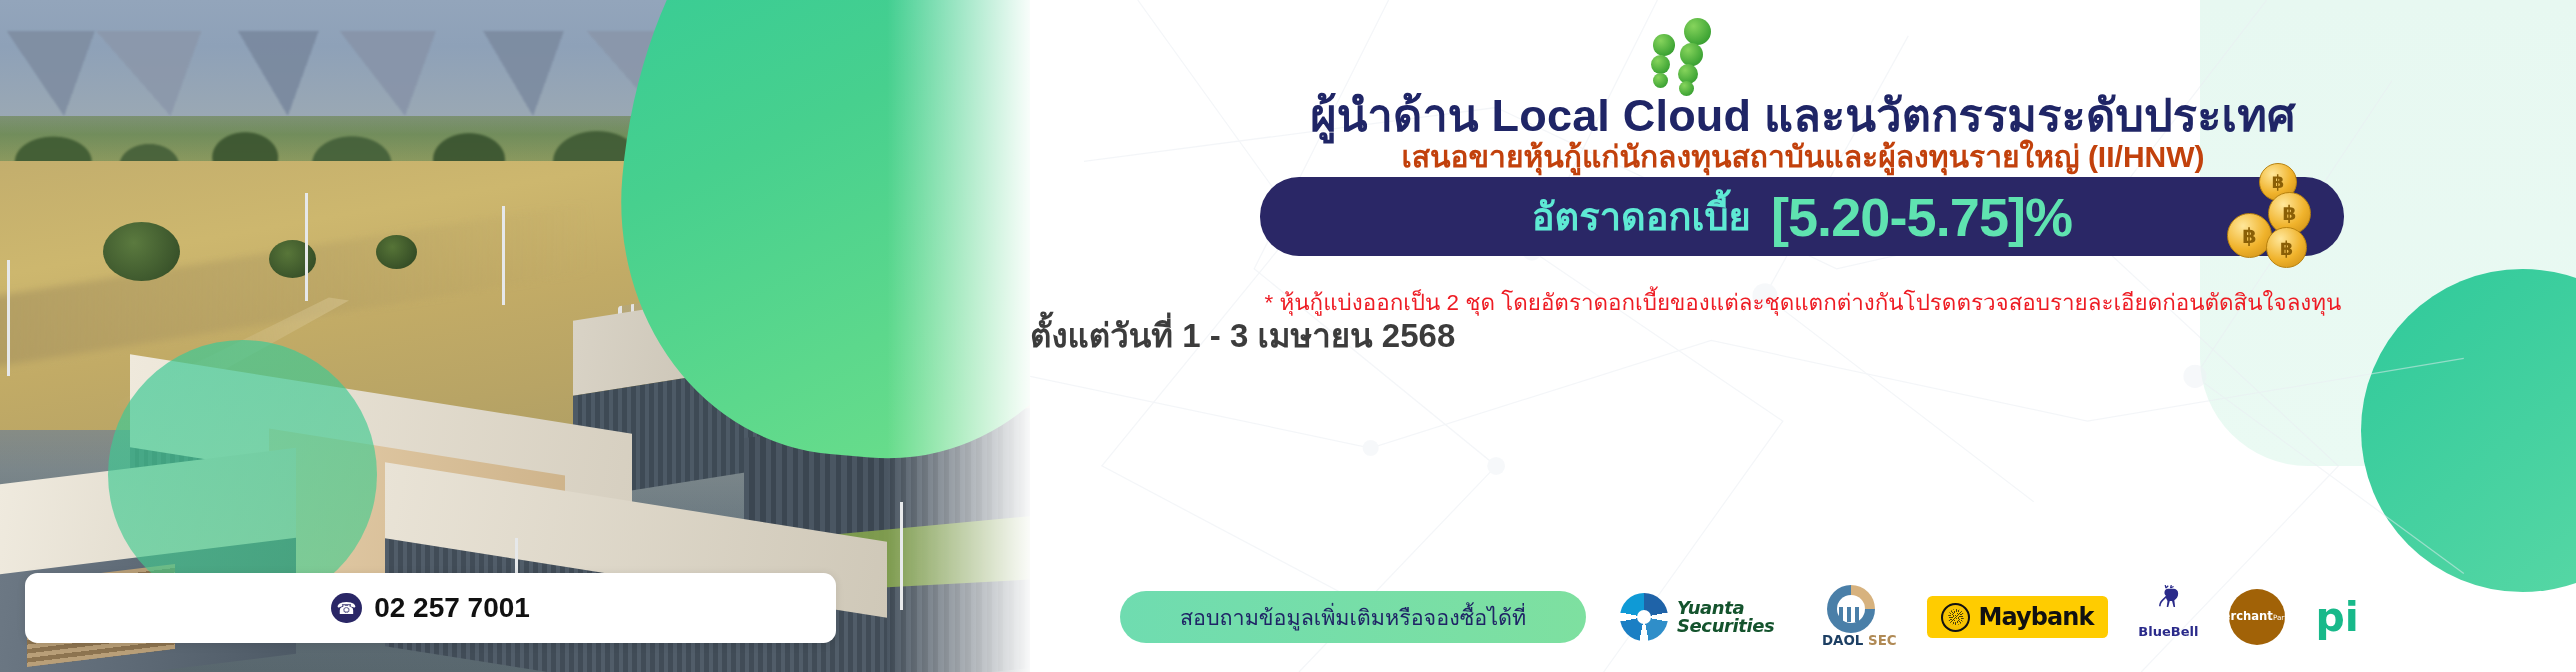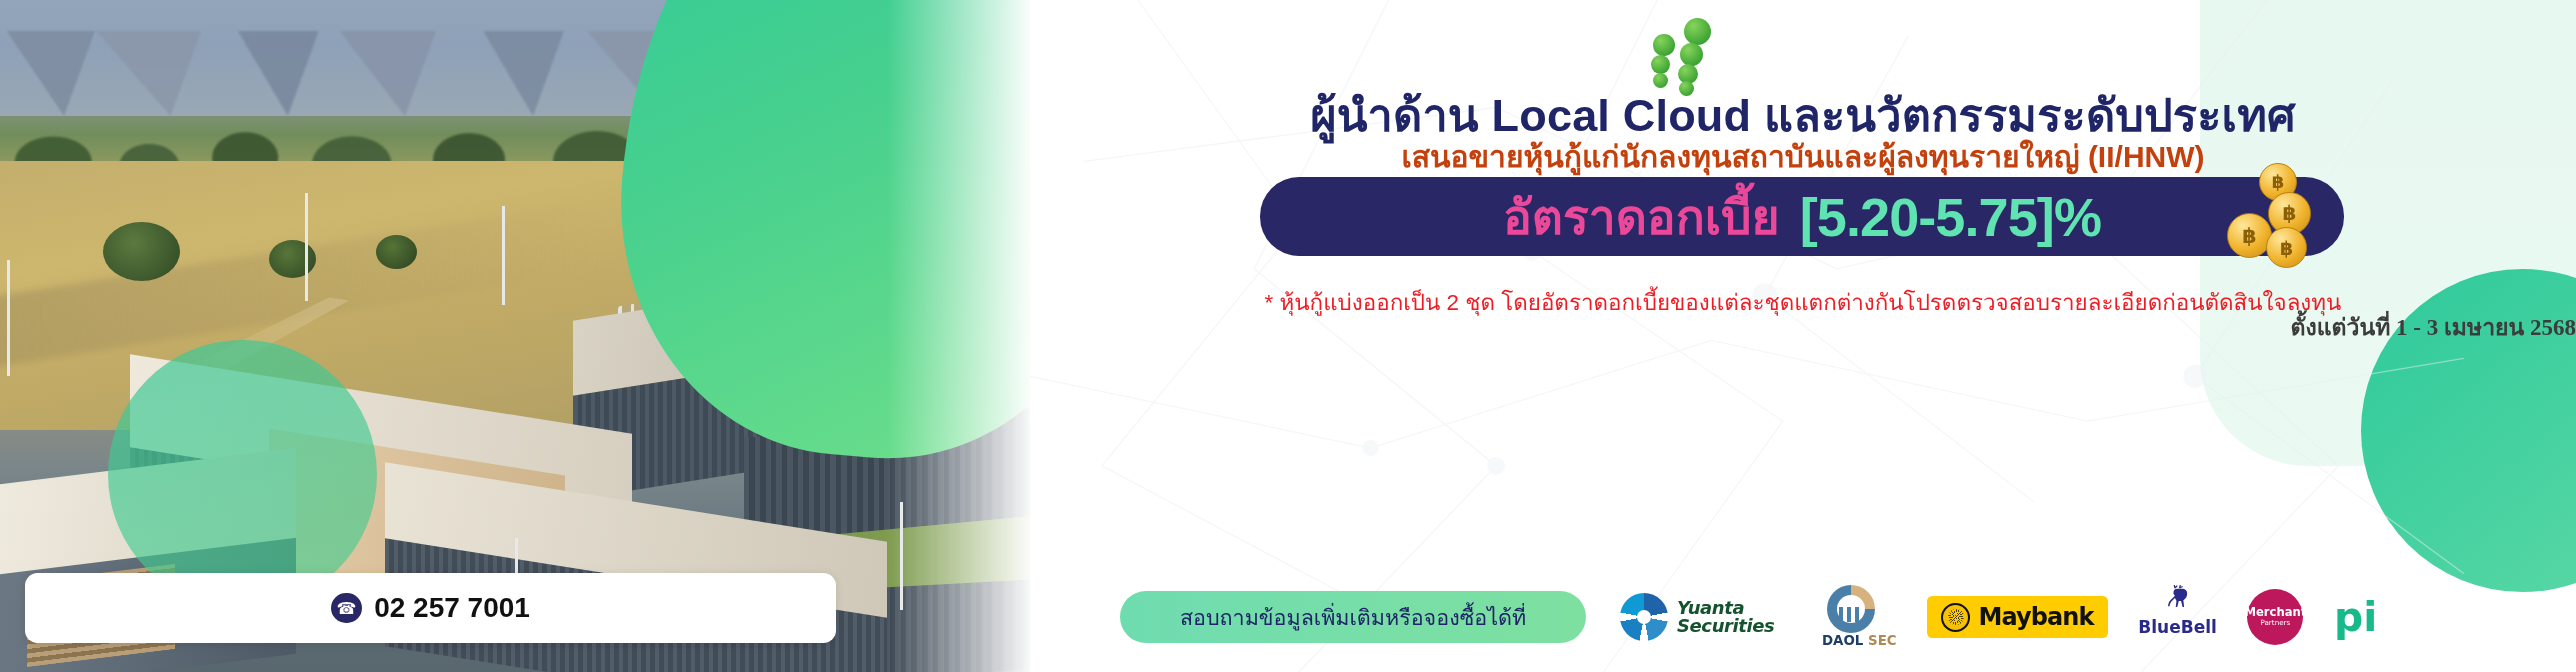--- a/index.html
+++ b/index.html
@@ -164,41 +164,41 @@
     position:absolute; left:0; right:0; top:133px; text-align:center;
     font-size:30px; font-weight:bold; color:#c2410c;
     font-family:"Liberation Sans","DejaVu Sans",sans-serif;
   }
 
   .rate-box{
     position:absolute; left:230px; top:177px; width:1084px; height:79px;
     background:#2a2766; border-radius:39px;
     display:flex; align-items:center; justify-content:center; gap:20px;
   }
-  .rate-label{ color:#ec4899; font-size:48px; font-weight:bold;
+  .rate-label{ color:#5eead4; font-size:38px; font-weight:bold;
       font-family:"Liberation Sans","DejaVu Sans",sans-serif; }
   .rate-value{ color:#5fe3b0; font-size:54px; font-weight:bold; letter-spacing:-0.9px;
       font-family:"Liberation Sans","DejaVu Sans",sans-serif; }
   .coins{ position:absolute; right:20px; top:-16px; width:106px; height:111px; }
   .coin{ position:absolute; border-radius:50%;
      background:radial-gradient(circle at 35% 28%,#ffe79a,#f0b32c 55%,#c98a12);
      border:1.8px solid #b8820f; }
   .coin span{ position:absolute; inset:0; display:flex; align-items:center; justify-content:center;
      color:#8a5f06; font-weight:bold; }
 
   .disclaimer{
     position:absolute; left:0; right:0; top:267px; text-align:center;
     font-size:22.4px; color:#ee1c24; font-weight:500;
     font-family:"Liberation Sans","DejaVu Sans",sans-serif;
     margin-top:17px;
   }
   .dateline{
-    position:absolute; left:0; right:0; top:309px; text-align:right;
-    font-size:23px; font-weight:bold; color:#3c3c3c;
-    font-family:Liberation Serif, serif;
+    position:absolute; left:0; right:0; top:309px; text-align:left;
+    font-size:33px; font-weight:bold; color:#3c3c3c;
+    font-family:Liberation Sans, sans-serif;
   }
 
   .cta-row{ position:absolute; left:90px; top:581px; width:1398px; height:72px;
       display:flex; align-items:center; }
   .cta-btn{
     width:466px; height:52px; border-radius:26px;
     background:linear-gradient(90deg,#6fdcb0,#7ee0a0);
     display:flex; align-items:center; justify-content:center;
     color:#1f2566; font-size:21.5px; font-weight:500; cursor:pointer;
     font-family:"Liberation Sans","DejaVu Sans",sans-serif;
@@ -229,25 +229,25 @@
   .mb-tiger{ width:29px; height:29px; border-radius:50%; border:2.2px solid #111;
       background:radial-gradient(circle at 50% 45%,#ffcc00,#f0bb00);
       position:relative; }
   .mb-tiger:after{ content:""; position:absolute; inset:4.5px; border-radius:50%;
       background:repeating-conic-gradient(#111 0 6deg,transparent 6deg 20deg); opacity:.75; }
   .mb-txt{ font-size:24px; font-weight:bold; color:#111; letter-spacing:-0.9px; }
 
   
   .bb{ display:flex; flex-direction:column; align-items:center; }
   .bb-deer{ width:30.5px; height:30.5px; }
-  .bb-txt{ font-size:17px; font-weight:bold; color:#2a2a8a; margin-top:2px; }
-
-  
-  .merchant{ width:56px; height:56px; border-radius:50%; background:#be185d;
-      display:flex; flex-direction:column; align-items:center; justify-content:center; }
+  .bb-txt{ font-size:13px; font-weight:bold; color:#2a2a8a; margin-top:9px; }
+
+  
+  .merchant{ width:56px; height:56px; border-radius:50%; background:#a16207;
+      display:flex; flex-direction:row; align-items:center; justify-content:center; }
   .mer-1{ color:#fff; font-size:11.6px; font-weight:600; line-height:11.6px; }
   .mer-2{ color:#fff; font-size:7.2px; line-height:9px; }
 
   .pi-logo{ font-size:41px; font-weight:bold; color:#18b98a; line-height:41px; }
 
   
   .contact-card{
     position:absolute; left:25px; top:573px; width:811px; height:70px;
     background:#ffffff; border-radius:12.5px;
     display:flex; align-items:center; justify-content:center; gap:12.5px;

